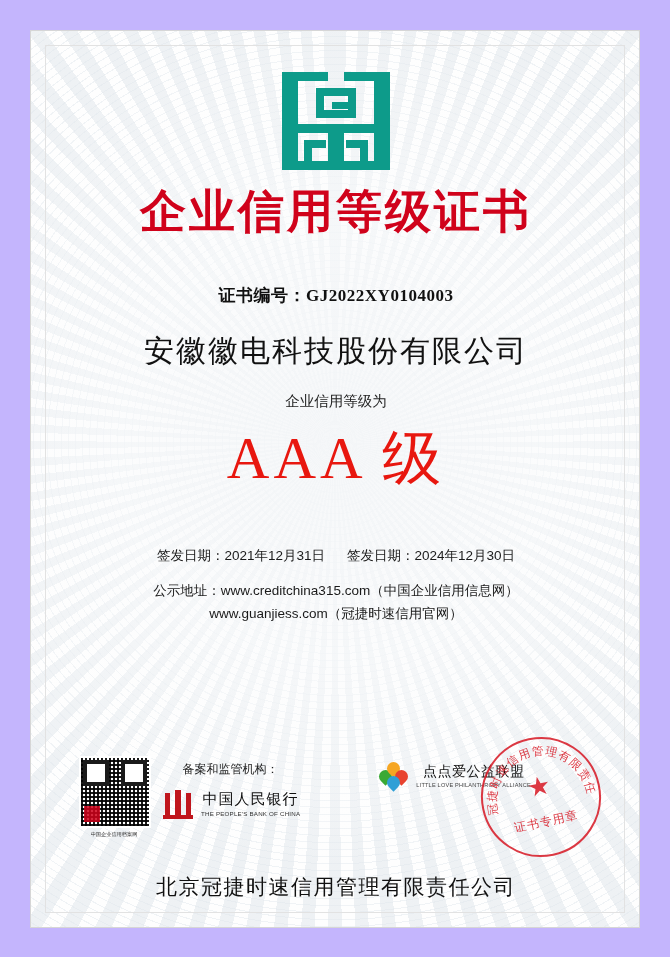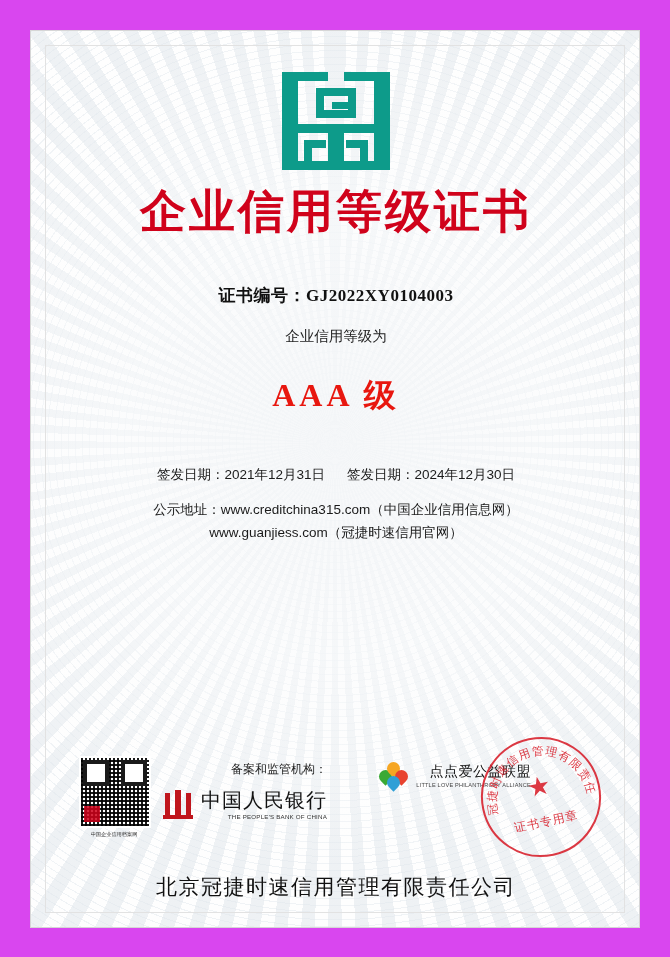--- a/index.html
+++ b/index.html
@@ -10,21 +10,21 @@
   body {
     width: 670px;
     height: 957px;
     font-family: "Liberation Sans", sans-serif;
     overflow: hidden;
   }
   .page {
     position: relative;
     width: 670px;
     height: 957px;
-    background: #d946ef;
+    background: #c4b5fd;
     box-sizing: border-box;
   }
   
   .cert-outer {
     position: absolute;
     left: 30px;
     top: 30px;
     width: 610px;
     height: 898px;
     border: 1px solid #d6d6d6;
@@ -108,24 +108,24 @@
     color: #111;
     letter-spacing: 2px;
   }
 
   .grade-label {
     margin-top: 20px;
     font-size: 14.5px;
     color: #222;
   }
   .grade-value {
-    margin-top: 28px;
-    font-family: "Liberation Serif", serif;
-    font-size: 32px;
-    font-weight: bold;
+    margin-top: 8px;
+    font-family: "Liberation Serif", serif;
+    font-size: 59px;
+    font-weight: normal;
     color: #e8170f;
     letter-spacing: 4px;
   }
 
   .dates-row {
     margin-top: 48px;
     display: flex;
     justify-content: center;
     gap: 22px;
     font-size: 13.5px;
@@ -191,21 +191,21 @@
 
   .org-row {
     position: absolute;
     left: 130px;
     top: 30px;
     width: 370px;
     display: flex;
     justify-content: space-between;
     align-items: flex-start;
   }
-  .org-col { text-align: right; }
+  .org-col { text-align: center; }
   .org-cap {
     font-size: 12px;
     color: #222;
     margin-bottom: 10px;
   }
   .org-logo-row {
     display: flex;
     align-items: center;
     gap: 6px;
   }
@@ -217,21 +217,21 @@
     position: absolute;
     background: #c0161d;
     display: block;
   }
   .pbc-mark i.l { left: 4px; top: 5px; width: 5px; height: 22px; }
   .pbc-mark i.m { left: 14px; top: 2px; width: 6px; height: 25px; }
   .pbc-mark i.r { left: 25px; top: 5px; width: 5px; height: 22px; }
   .pbc-mark i.b { left: 2px; top: 27px; width: 30px; height: 4px; }
   .pbc-text-cn {
     font-family: "Liberation Serif", serif;
-    font-size: 20px;
+    font-size: 15px;
     color: #111;
     letter-spacing: 1px;
     line-height: 1.1;
   }
   .pbc-text-en {
     font-size: 6.2px;
     color: #333;
     letter-spacing: 0.2px;
     margin-top: 2px;
   }
@@ -346,20 +346,21 @@
         </svg>
       </div>
 
       <div class="main-title">企业信用等级证书</div>
 
       <div class="cert-no">
         <span class="label">证书编号：</span><span class="value">GJ2022XY0104003</span>
       </div>
 
 
+      <div class="company-name">安徽徽电科技股份有限公司</div>
 
       <div class="grade-label">企业信用等级为</div>
       <div class="grade-value">AAA 级</div>
 
       <div class="dates-row">
         <span>签发日期：2021年12月31日</span>
         <span>签发日期：2024年12月30日</span>
       </div>
 
       <div class="url-block">

